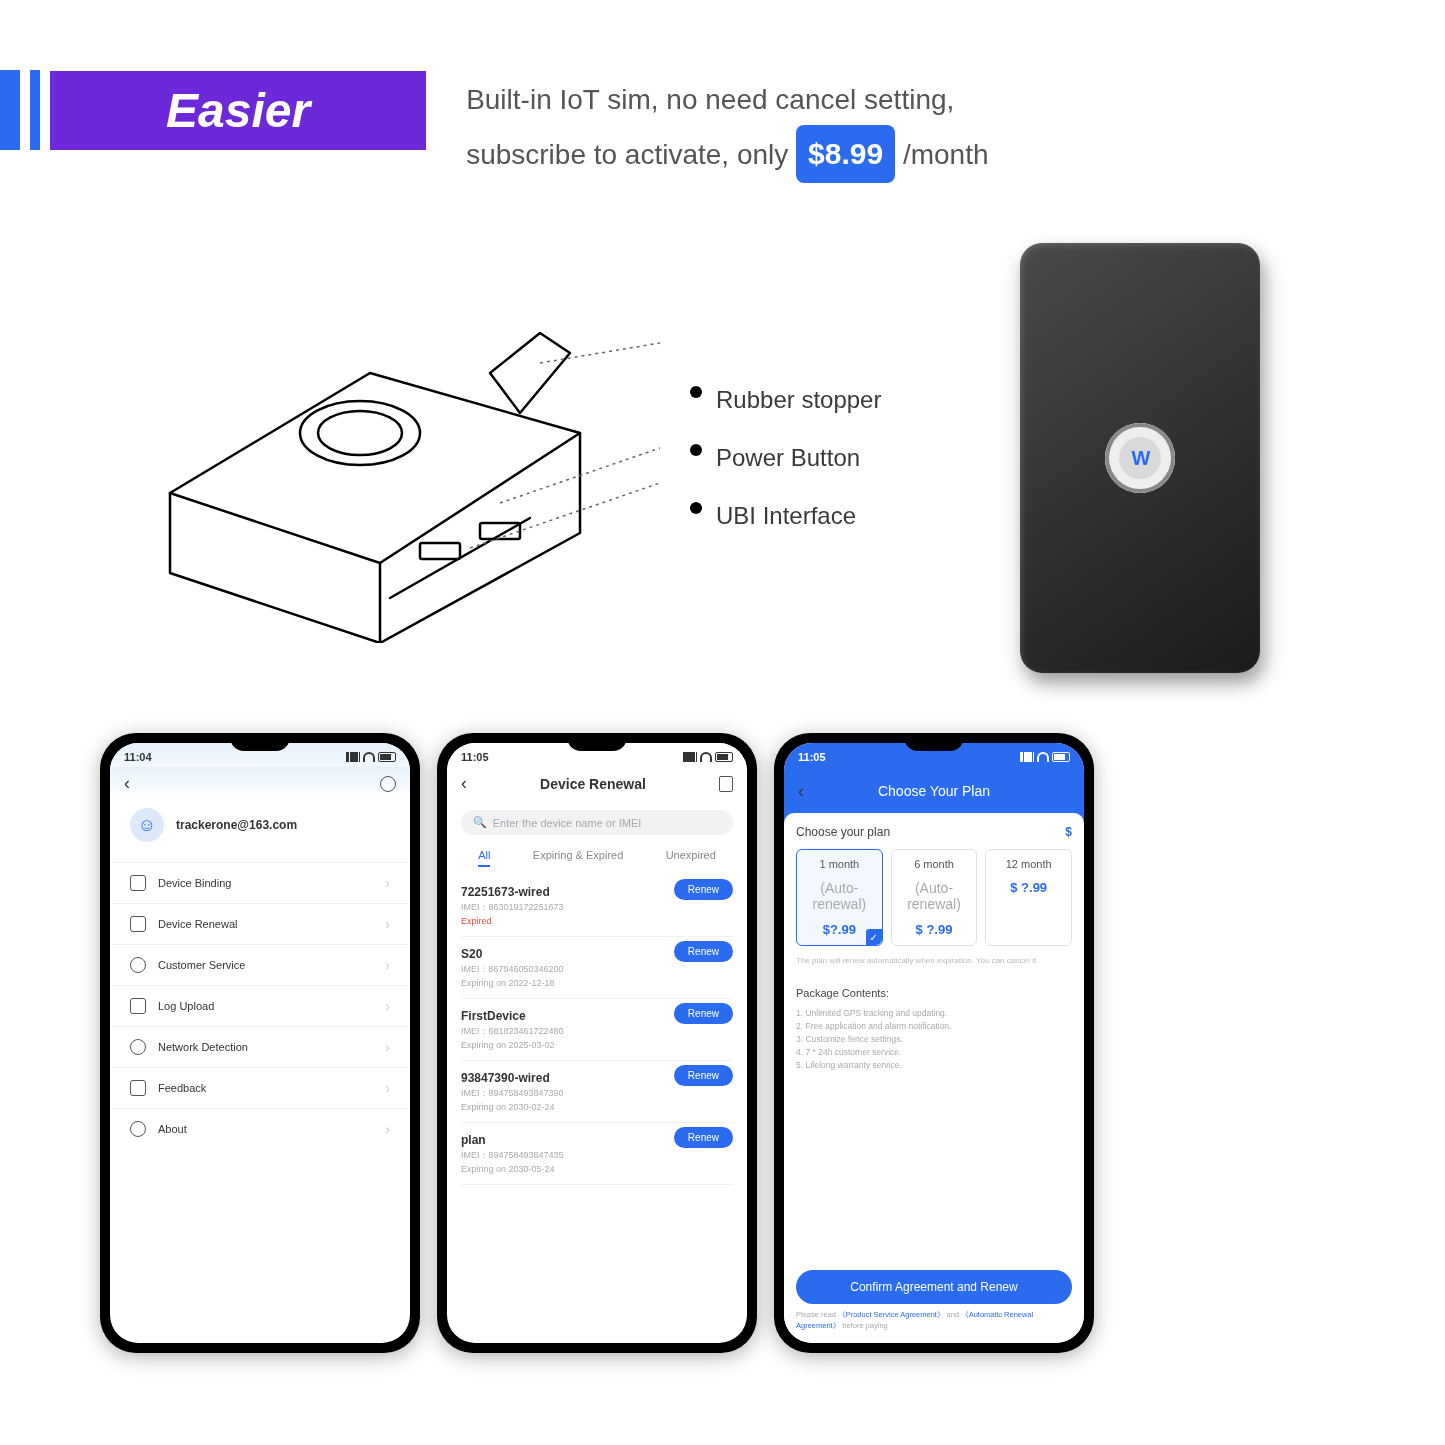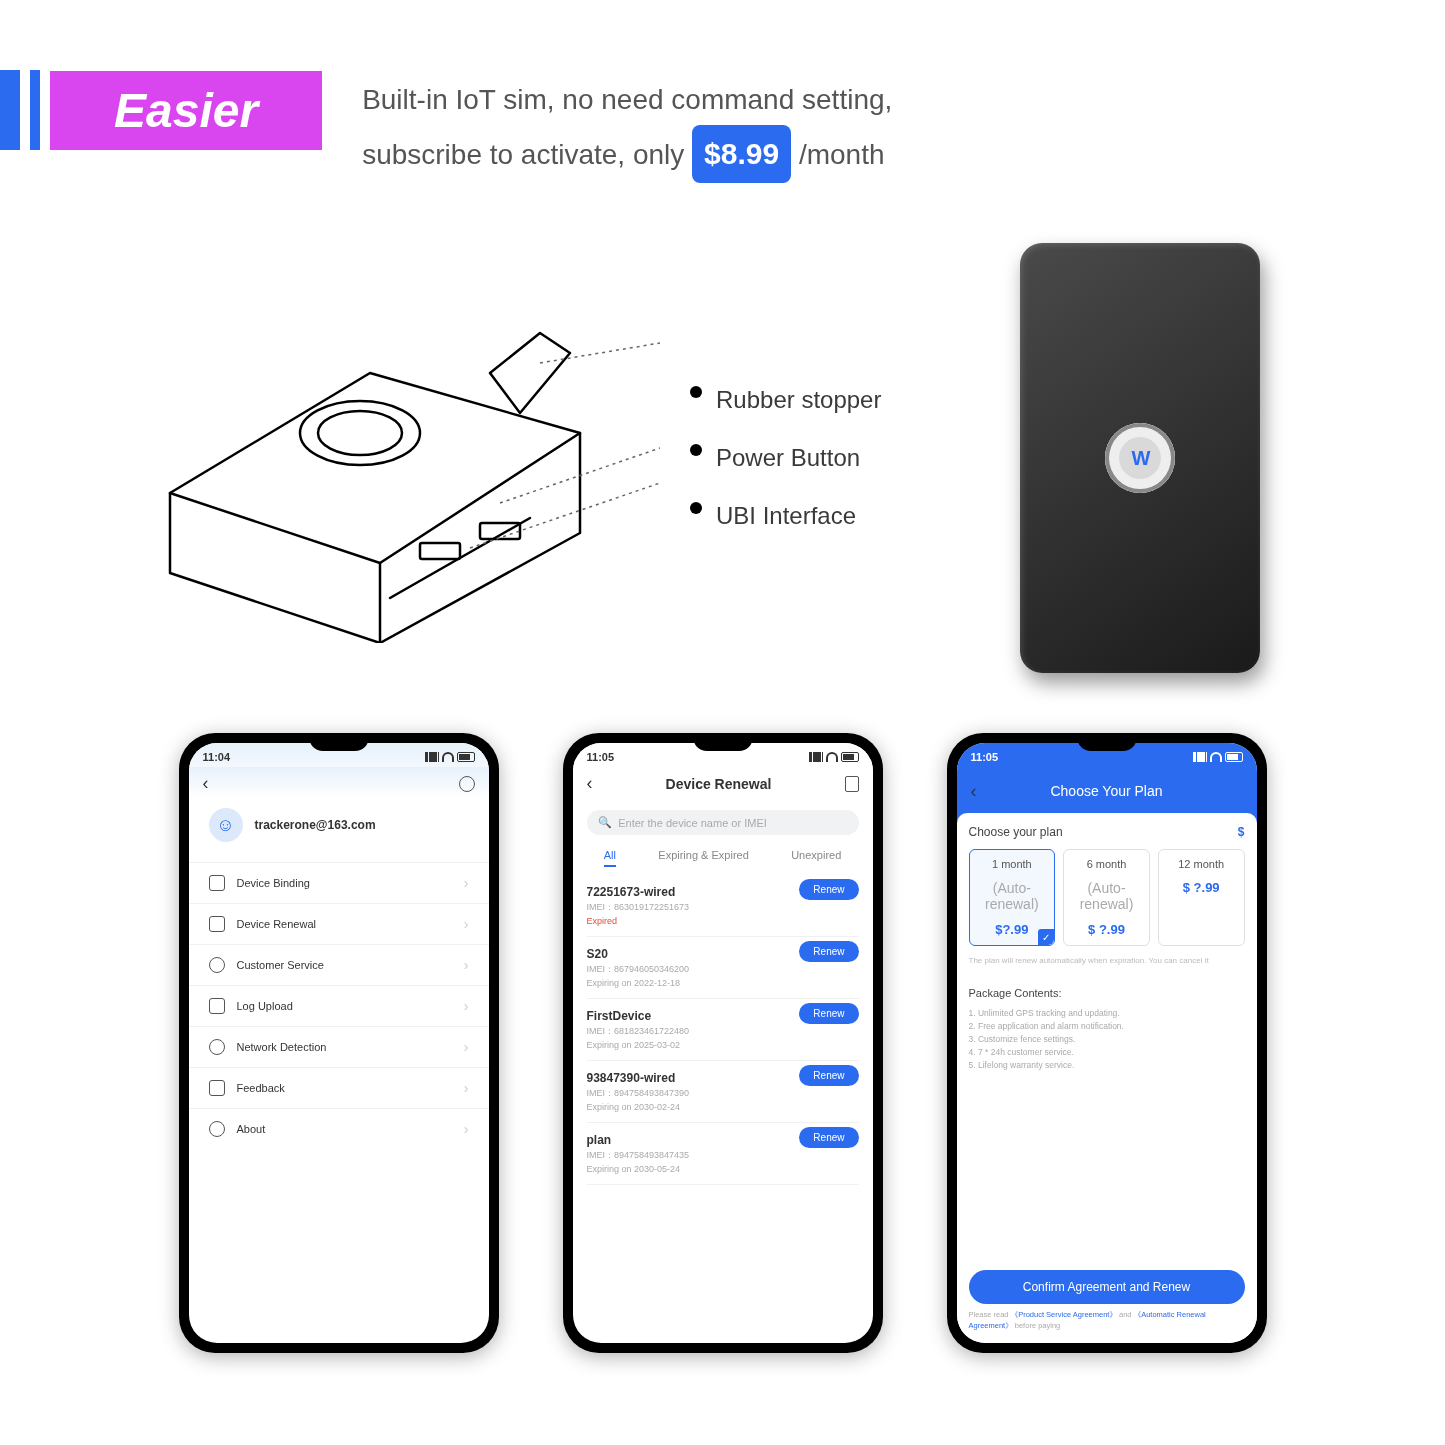--- a/index.html
+++ b/index.html
@@ -2,37 +2,37 @@
 <html><head>
 <meta charset="utf-8">
 <style>
   * { margin: 0; padding: 0; box-sizing: border-box; }
   body { font-family: Arial, Helvetica, sans-serif; background: #fff; width: 1445px; height: 1445px; overflow: hidden; color: #333; }
   
   .header { display: flex; align-items: flex-start; padding: 70px 50px 30px 0; gap: 40px; }
   .header-left { display: flex; align-items: center; }
   .blue-stripe-thin { width: 20px; height: 80px; background: #2a6bf0; margin-right: 10px; }
   .blue-stripe-thin.second { width: 10px; }
-  .title-badge { background: #d946ef; color: #fff; font-size: 48px; font-weight: bold; padding: 12px 64px; font-style: italic; }
+  .title-badge { background: #6d28d9; color: #fff; font-size: 48px; font-weight: bold; padding: 12px 116px; font-style: italic; }
   .header-right { font-size: 28px; color: #555; line-height: 1.8; padding-top: 5px; }
   .price-badge { background: #2a6bf0; color: #fff; padding: 2px 12px; font-weight: bold; font-size: 30px; border-radius: 8px; display: inline-block; }
   
   .middle { display: flex; align-items: center; padding: 30px 60px 20px 140px; gap: 30px; }
   .schematic { width: 520px; height: 370px; position: relative; }
   .schematic svg { width: 100%; height: 100%; }
   .callouts { flex: 0 0 260px; }
   .callout-row { display: flex; margin: 30px 0; }
   .callout-dot { width: 12px; height: 12px; background: #000; border-radius: 50%; margin-right: 14px; }
   .callout-text { font-size: 24px; color: #3a3a3a; }
   
   .device-photo { width: 240px; height: 430px; background: linear-gradient(145deg,#4a4a4a,#1a1a1a); border-radius: 22px; position: relative; box-shadow: inset 2px 2px 6px rgba(255,255,255,.15), 4px 10px 20px rgba(0,0,0,.4); margin-left: 40px; }
   .device-photo::before { content:""; position:absolute; left:50%; top:50%; width:70px; height:70px; background:#d9d9d9; border-radius:50%; transform:translate(-50%,-50%); box-shadow: inset 0 0 0 4px #888, inset 0 0 0 14px #eee; display:flex; align-items:center; justify-content:center; }
   .device-logo { position:absolute; left:50%; top:50%; transform:translate(-50%,-50%); color:#2a6bf0; font-weight:bold; font-size:20px; letter-spacing:-2px; }
   
-  .phones { display: flex; justify-content: center; padding: 40px 100px; gap: 64px; }
+  .phones { display: flex; justify-content: flex-start; padding: 40px 100px; gap: 17px; }
   .phone { width: 320px; height: 620px; background: #000; border-radius: 36px; padding: 10px; position: relative; box-shadow: 0 4px 20px rgba(0,0,0,.3); }
   .phone-screen { width: 100%; height: 100%; background: #fff; border-radius: 28px; overflow: hidden; display: flex; flex-direction: column; font-size: 11px; position: relative; }
   .notch { position: absolute; top: 0; left: 50%; transform: translateX(-50%); width: 60px; height: 18px; background: #000; border-radius: 0 0 14px 14px; z-index: 10; }
   .status-bar { display: flex; justify-content: space-between; padding: 8px 14px 4px; font-size: 11px; font-weight:600; background:linear-gradient(#e7f1fb,#f3f8fd); }
   .status-bar.blue { background: #2a6bf0; color: #fff; }
   .icons-right { display:flex; gap:3px; align-items:center; }
   .signal { display:inline-block; width:14px; height:10px; background:linear-gradient(to right,#333 0 25%,transparent 25% 30%,#333 30% 55%,transparent 55% 60%,#333 60% 85%,transparent 85% 90%,#333 90%); }
   .wifi { width:12px; height:10px; border:2px solid #333; border-bottom:none; border-radius:10px 10px 0 0; }
   .batt { width:18px; height:10px; border:1px solid #333; border-radius:2px; position:relative; }
   .batt::after{content:"";position:absolute;left:1px;top:1px;bottom:1px;width:70%;background:#333;}
@@ -90,21 +90,21 @@
 </head>
 <body>
 
 <div class="header">
   <div class="header-left">
     <div class="blue-stripe-thin"></div>
     <div class="blue-stripe-thin second"></div>
     <div class="title-badge">Easier</div>
   </div>
   <div class="header-right">
-    <div>Built-in IoT sim, no need command setting,</div>
+    <div>Built-in IoT sim, no need cancel setting,</div>
     <div>
       <span>subscribe to activate, only</span>
       <span class="price-badge">$8.99</span>
       <span>/month</span>
     </div>
   </div>
 </div>
 
 <div class="middle">
   <div class="schematic">

